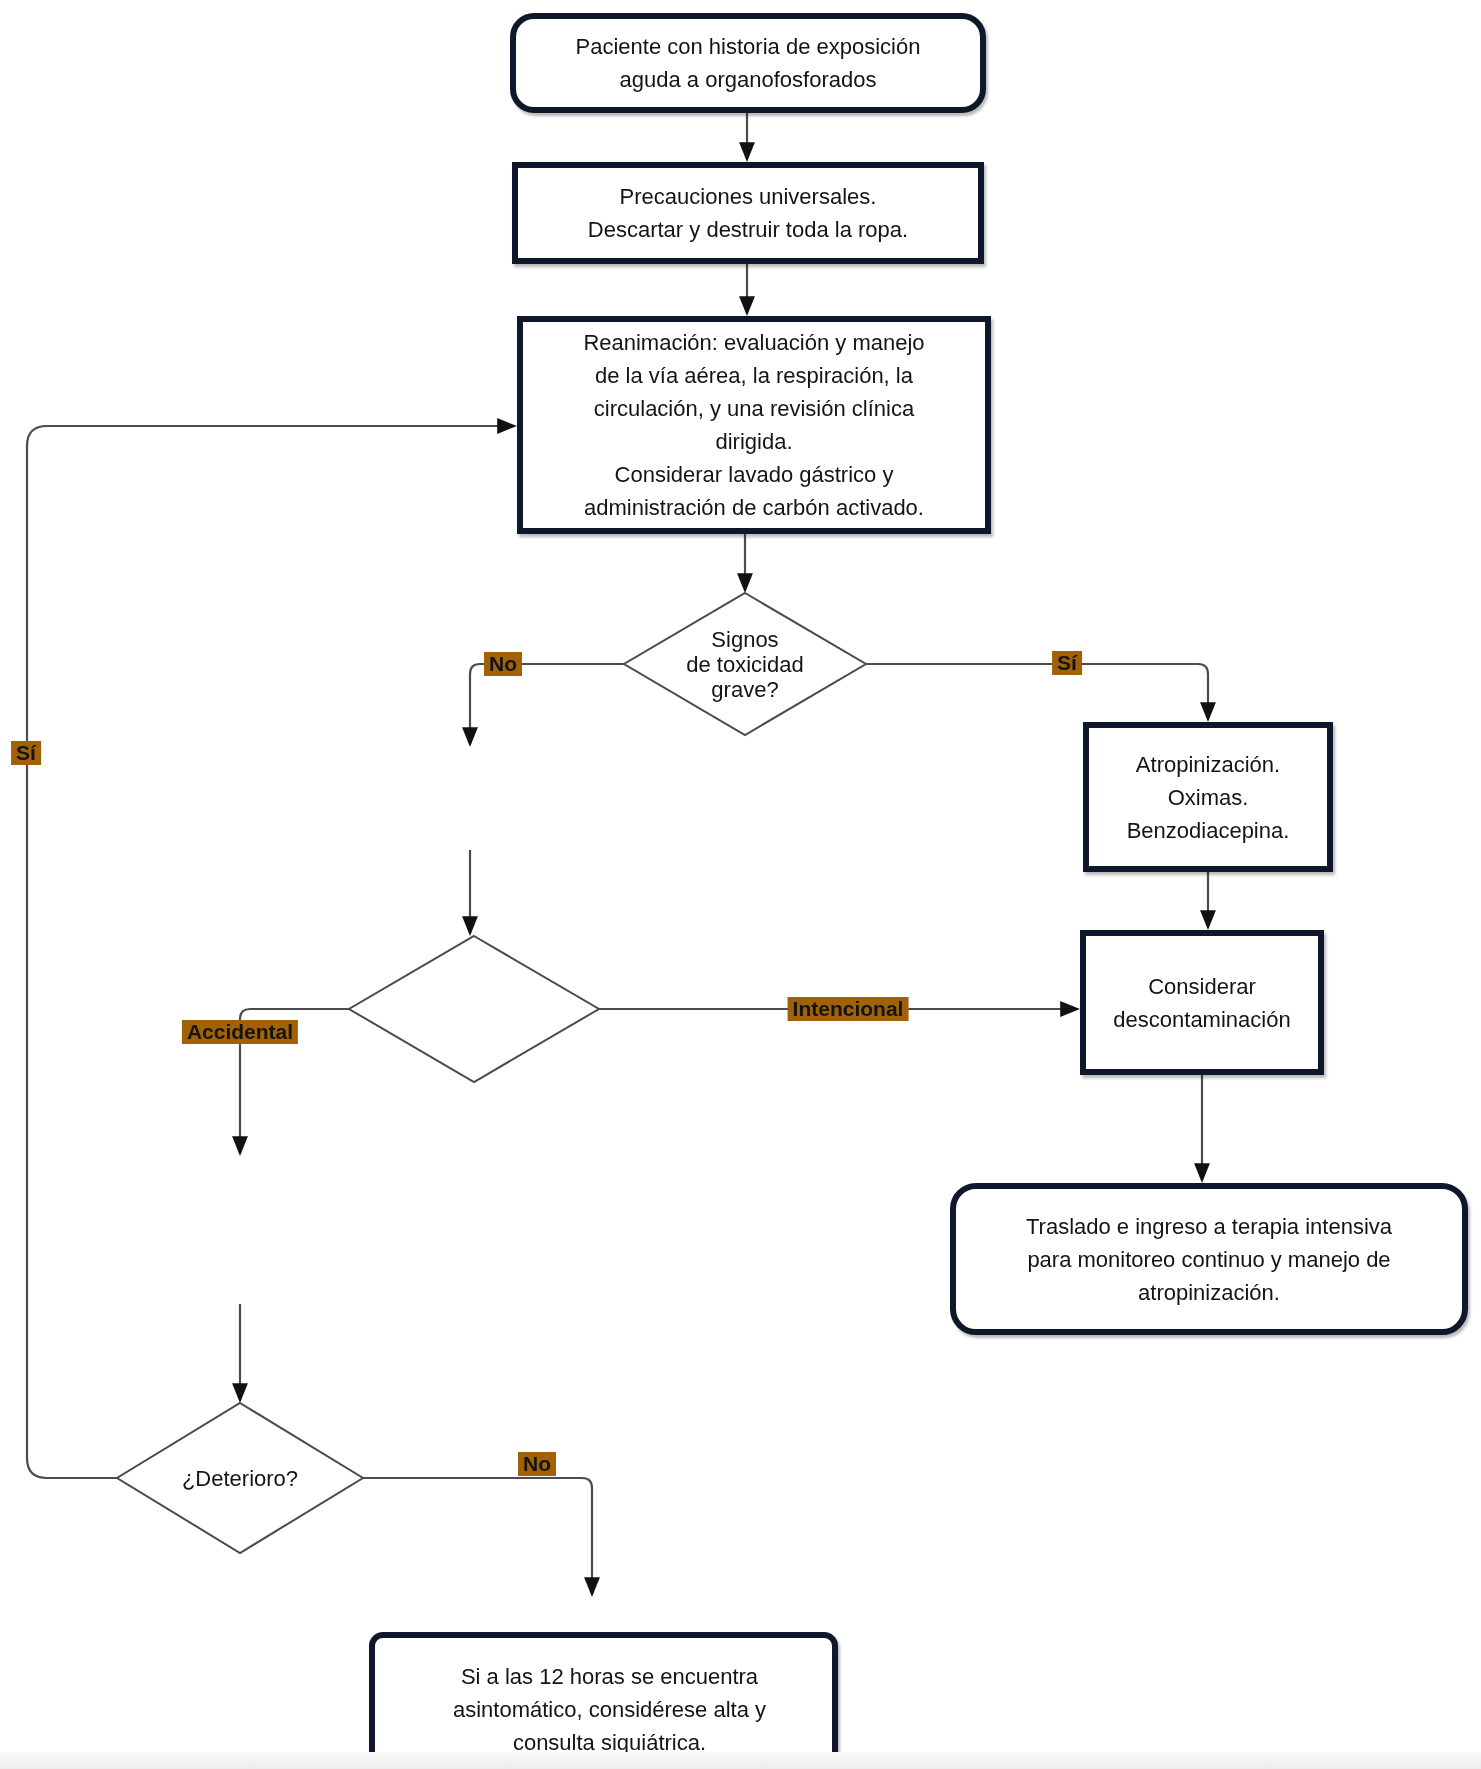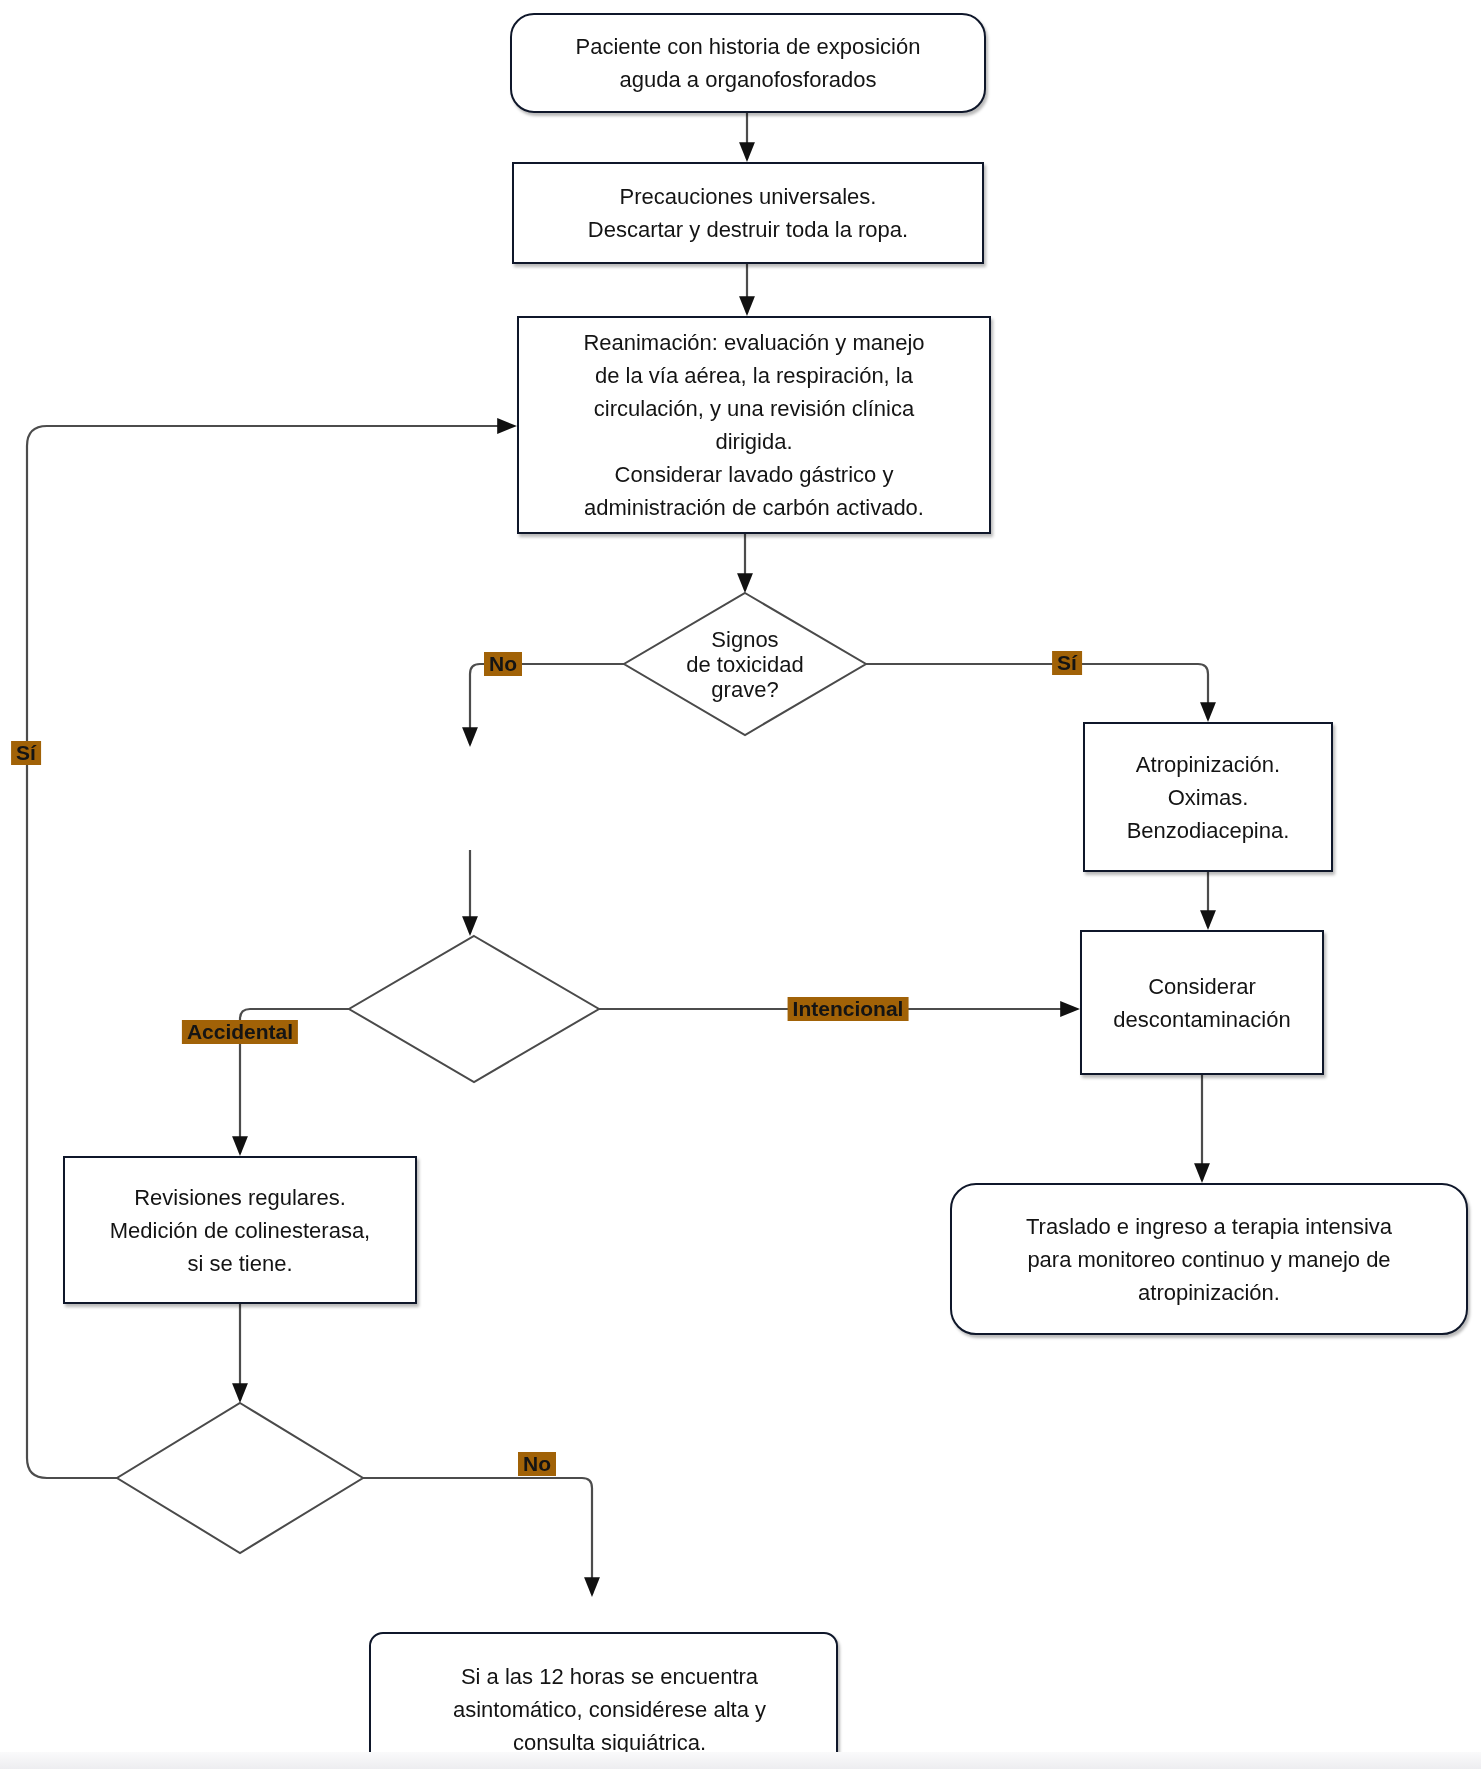--- a/index.html
+++ b/index.html
@@ -3,21 +3,21 @@
 <meta charset="utf-8">
 <style>
   html,body{margin:0;padding:0;background:#ffffff;}
   .canvas{
     position:relative;width:1481px;height:1769px;background:#ffffff;
     font-family:"Liberation Sans",sans-serif;color:#141414;overflow:hidden;
   }
   .edges{position:absolute;left:0;top:0;width:1481px;height:1769px;}
   .node{
     position:absolute;display:flex;align-items:center;justify-content:center;
-    text-align:center;background:#ffffff;border:2px solid #0f172a;
+    text-align:center;background:#ffffff;border:6px solid #0f172a;
     font-size:22px;line-height:33px;white-space:pre-line;
     box-shadow:2px 3px 3px rgba(0,0,0,.28);box-sizing:border-box;padding:4px 8px;
   }
   .rounded{border-radius:24px;}
   .diamond-text{
     position:absolute;display:flex;align-items:center;justify-content:center;
     text-align:center;font-size:22px;line-height:25px;white-space:pre-line;
   }
   .edge-label{
     position:absolute;transform:translate(-50%,-50%);
@@ -80,28 +80,26 @@
 
 
   <div class="node" style="left:1083px;top:722px;width:250px;height:150px;">Atropinización.
 Oximas.
 Benzodiacepina.</div>
 
   <div class="node" style="left:1080px;top:930px;width:244px;height:145px;">Considerar
 descontaminación</div>
 
 
-  <div class="node" style="left:63px;top:1156px;width:354px;height:148px;">Revisiones regulares.
-Medición de colinesterasa,
-si se tiene.</div>
 
   <div class="node rounded" style="left:950px;top:1183px;width:518px;height:152px;border-radius:26px;text-align:center;">Traslado e ingreso a terapia intensiva
 para monitoreo continuo y manejo de
 atropinización.</div>
 
+  <div class="diamond-text" style="left:140px;top:1448px;width:200px;height:60px;">¿Deterioro?</div>
 
   <div class="node rounded" style="left:369px;top:1632px;width:469px;height:155px;border-radius:14px;padding-left:20px;">Si a las 12 horas se encuentra
 asintomático, considérese alta y
 consulta siquiátrica.</div>
 
   <div class="edge-label" style="left:503px;top:664px;">No</div>
 
   <div class="edge-label" style="left:1067px;top:663px;">Sí</div>
 
   <div class="edge-label" style="left:848px;top:1009px;">Intencional</div>

